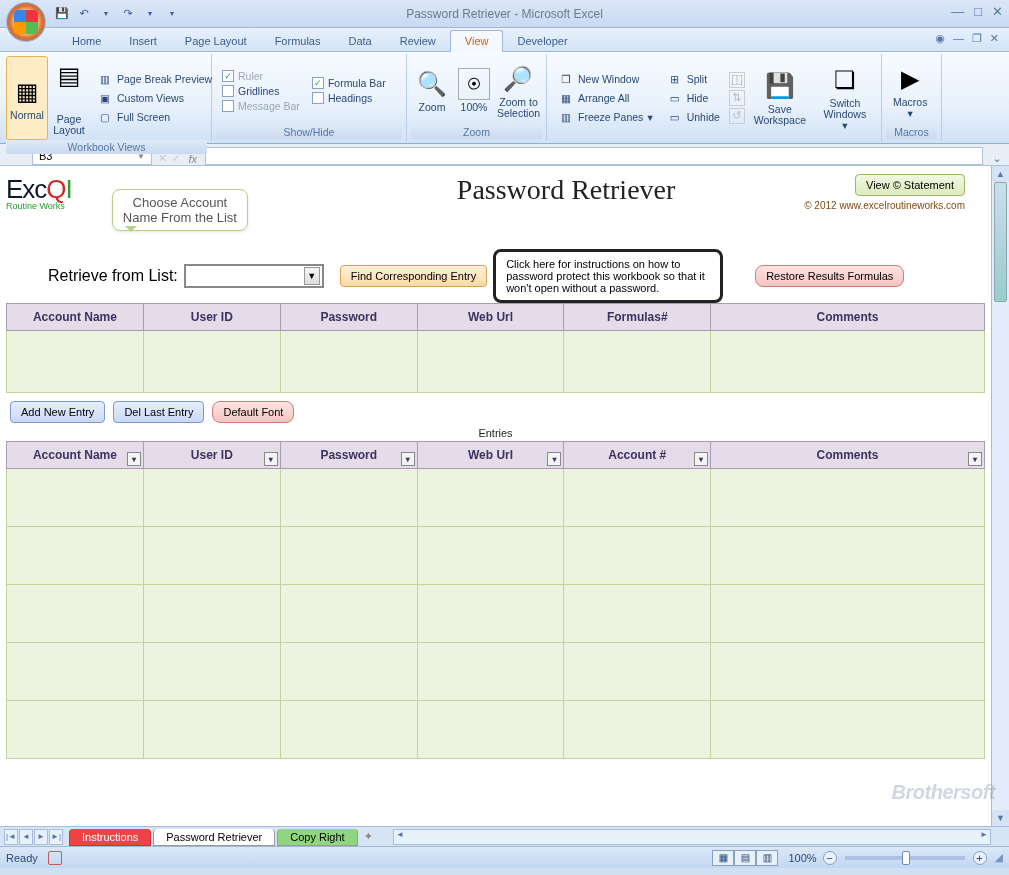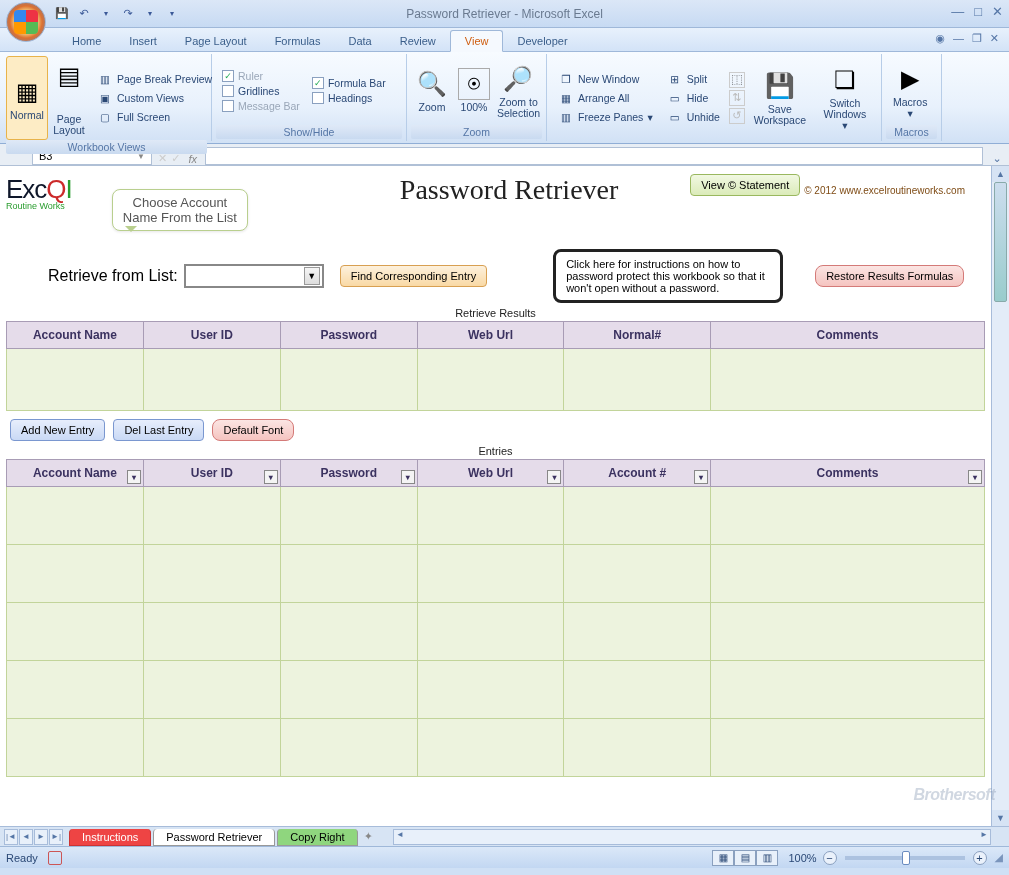--- a/index.html
+++ b/index.html
@@ -48,30 +48,30 @@
 
 .sheet { position:relative; background:#fff; height:660px; overflow:hidden; }
 .sheet-inner { padding:8px 6px 0 6px; }
 .top-row { display:flex; align-items:flex-start; }
 .logo { font-family: Impact, sans-serif; font-size:26px; letter-spacing:-1px; }
 .logo .ex { color:#0f172a; } .logo .q { color:#cc2a2a; } .logo .i { color:#2a9d2f; }
 .logo-sub { font-size:9px; color:#2a9d2f; letter-spacing:0; font-family:sans-serif; margin-top:-4px;}
 .callout { background:#fff; border:1px solid #b9cf8e; border-radius:8px; padding:5px 10px; font-size:13px; color:#555; text-align:center; box-shadow:0 1px 3px rgba(0,0,0,.1); position:relative; margin-left:40px; margin-top:15px; }
 .callout::after { content:""; position:absolute; bottom:-8px; left:12px; border:6px solid transparent; border-top-color:#b9cf8e; }
 .main-title { font-family: Georgia, serif; font-size:28px; color:#222; text-align:center; flex:1; margin-left:80px;}
-.right-col { margin-left:auto; display:flex; flex-direction:row; align-items:flex-end; gap:4px; padding-right:20px;}
+.right-col { margin-left:auto; display:flex; flex-direction:column; align-items:flex-end; gap:4px; padding-right:20px;}
 .grn-btn { background:linear-gradient(#f1f8e2,#dbebb9); border:1px solid #9ab85f; border-radius:4px; padding:4px 10px; font-size:11px; cursor:pointer;}
 .copyright { font-size:10px; color:#7f4c16; }
 
 .retrieve-row { display:flex; align-items:center; gap:6px; margin-top:18px; }
 .ret-label { font-size:16px; margin-left:42px;}
 .combo { width:140px; height:24px; border:2px solid #888; background:#fff; display:flex; align-items:center; justify-content:flex-end; padding-right:2px;}
 .combo-btn { width:16px; height:18px; background:linear-gradient(#f5f5f5,#ddd); border:1px solid #999; display:flex; align-items:center; justify-content:center; font-size:9px;}
 .orange-btn { background:linear-gradient(#fdf1dd,#f9d9a5); border:1px solid #d8a052; border-radius:4px; padding:4px 10px; font-size:11px; cursor:pointer; margin-left:10px;}
-.info-box { border:3px solid #222; border-radius:8px; padding:6px 10px; font-size:11px; width:230px; margin-left:60px;}
+.info-box { border:3px solid #222; border-radius:8px; padding:6px 10px; font-size:11px; width:230px; }
 .red-btn { background:linear-gradient(#fbe5e3,#f5c4c0); border:1px solid #d47a78; border-radius:8px; padding:4px 10px; font-size:11px; cursor:pointer; margin-left:26px;}
 .blue-btn { background:linear-gradient(#e7eefc,#c9d9f5); border:1px solid #7a97d0; border-radius:4px; padding:4px 10px; font-size:11px; cursor:pointer;}
 
 .section-label { text-align:center; font-size:11px; color:#222; margin-top:4px; margin-bottom:2px;}
 .tbl { width:100%; border-collapse:collapse; table-layout:fixed;}
 .tbl th { background:#e5dcea; border:1px solid #a89cb5; padding:6px 4px; font-size:12px; font-weight:bold; color:#3b3260; position:relative;}
 .tbl.entries th { background:#e5dcea; }
 .tbl td { border:1px solid #c2d49a; height:56px; background:#edf3de; }
 .tbl.results td { height:62px; }
 .tbl.entries td { height:58px; }
@@ -101,21 +101,21 @@
 
 .statusbar { height:22px; background:linear-gradient(#dbe8f8,#c2d7f2); border-top:1px solid #9fb8d9; display:flex; align-items:center; font-size:11px; color:#2a4875; padding:0 6px;}
 .statusbar .spacer{flex:1;}
 .view-btns { display:flex; gap:0; margin-right:10px;}
 .view-btns span{ width:22px; height:16px; border:1px solid #8aa0bf; background:#e8f0fa; display:flex; align-items:center; justify-content:center; font-size:10px; cursor:pointer;}
 .zoom-slider { width:120px; height:4px; background:#acc2e0; position:relative; margin:0 8px;}
 .zoom-slider::before{content:"";position:absolute;left:50%;top:-4px;width:2px;height:12px;background:#5576a6;}
 .zoom-handle{position:absolute;left:48%;top:-5px;width:8px;height:14px;background:#fff;border:1px solid #6a8cc0;border-radius:2px;}
 .zbtn{width:14px;height:14px;border:1px solid #8aa0bf;border-radius:7px;display:flex;align-items:center;justify-content:center;cursor:pointer;background:#eaf1fb;}
 
-.watermark { position:absolute; right:14px; bottom:22px; font-size:16px; font-style:italic; font-weight:bold; color:rgba(120,140,170,.35); letter-spacing:-.5px;}
+.watermark { position:absolute; right:14px; bottom:22px; font-size:20px; font-style:italic; font-weight:bold; color:rgba(120,140,170,.35); letter-spacing:-.5px;}
 </style>
 </head>
 <body>
 
 <div class="titlebar">
   <div class="office-btn"></div>
   <div class="qat">
     <span class="qi">💾</span>
     <span class="qi">↶</span>
     <span class="qi" style="font-size:8px;">▾</span>
@@ -321,37 +321,36 @@
     <div class="retrieve-row">
       <span class="ret-label">Retrieve from List:</span>
       <div class="combo">
           <div class="combo-btn">▼</div>
         </div>
       <button class="orange-btn">Find Corresponding Entry</button>
       <div class="info-box">Click here for instructions on how to password protect this workbook so that it won't open without a password.</div>
       <button class="red-btn">Restore Results Formulas</button>
     </div>
 
-    <div class="section-label">Retrieve Results</div>
     <table class="tbl results">
       <colgroup>
           <col style="width:14%">
           <col style="width:14%">
           <col style="width:14%">
           <col style="width:15%">
           <col style="width:15%">
           <col style="width:28%">
         </colgroup>
       <tbody>
           <tr>
         <th>Account Name</th>
         <th>User ID</th>
         <th>Password</th>
         <th>Web Url</th>
-        <th>Normal#</th>
+        <th>Formulas#</th>
         <th>Comments</th>
       </tr>
       <tr>
             <td></td>
             <td></td>
             <td></td>
             <td></td>
             <td></td>
             <td></td>
           </tr>

